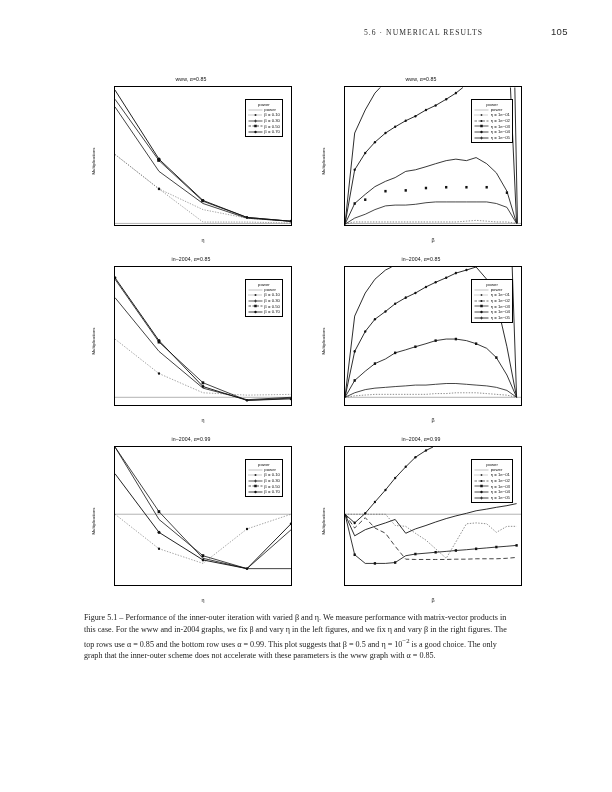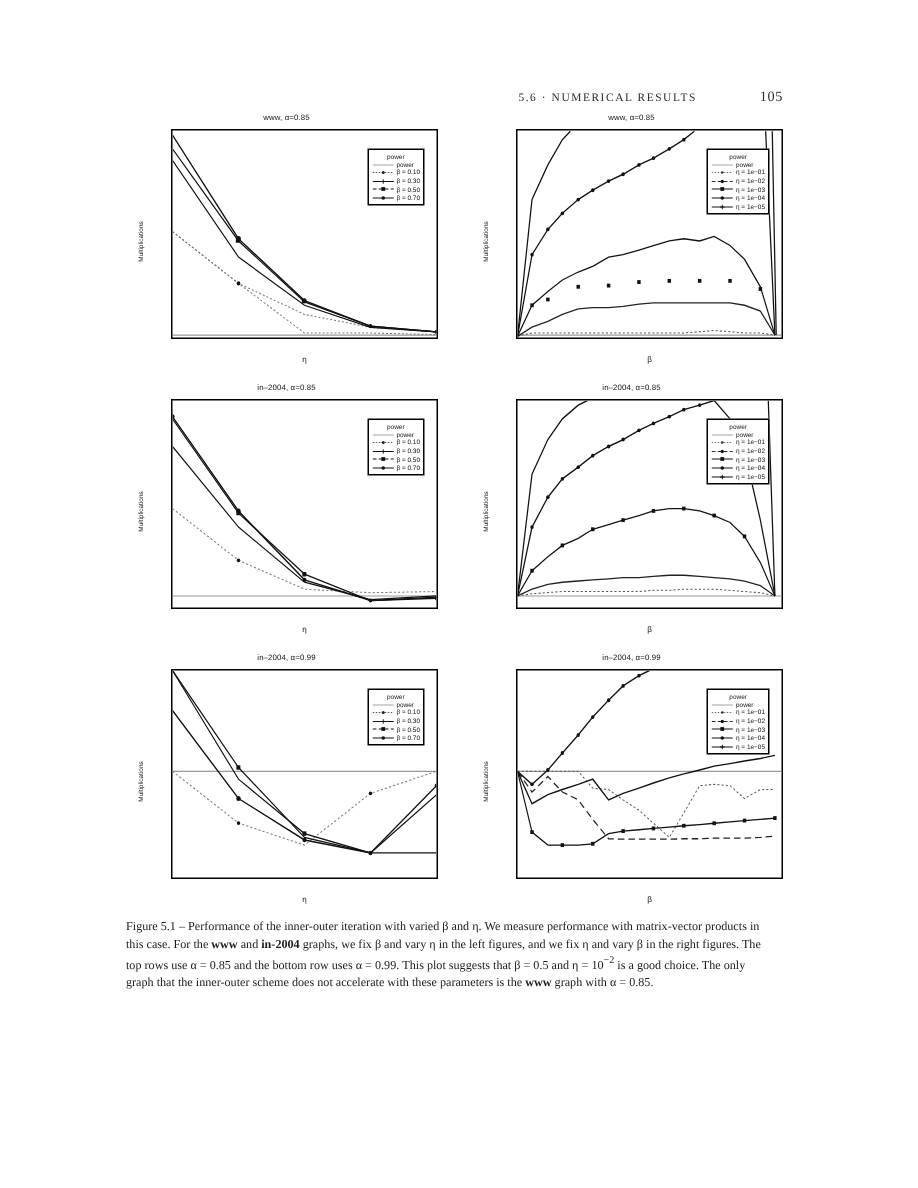--- a/index.html
+++ b/index.html
@@ -8,30 +8,30 @@
     background:#ffffff;
     font-family:"Liberation Serif", serif;
     color:#1a1a1a;
     position:relative;
     overflow:hidden;
   }
   .page { position:absolute; inset:0; }
 
   
   .header {
-    position:absolute; left:0; right:0; top:60px;
-    display:flex; align-items:flex-start; justify-content:flex-end;
-    padding-right:90px;
+    position:absolute; left:0; right:0; top:26px;
+    display:flex; align-items:flex-end; justify-content:flex-end;
+    padding-right:44px;
     font-size:7.6px; letter-spacing:1.05px;
     color:#2b2b2b;
   }
   .header .sec { text-transform:uppercase; font-variant:small-caps; }
   .header .pageno {
-    margin-left:42px; font-size:9.5px; letter-spacing:0.4px;
-    font-family:Liberation Serif, serif;
+    margin-left:68px; font-size:9.5px; letter-spacing:0.4px;
+    font-family:Liberation Sans, sans-serif;
   }
 
   
   .figure { position:absolute; left:84px; top:76px; width:444px; }
   .grid { display:flex; flex-direction:column; gap:11px; }
   .row { display:flex; gap:16px; }
 
   .panel { position:relative; width:214px; height:169px; }
   .panel .ptitle {
     position:absolute; top:0; left:0; right:0;
@@ -78,21 +78,21 @@
   .lg-left  { top:12px; right:8px; }
   .lg-right { top:12px; right:8px; }
 
   
   .caption {
     position:absolute; left:84px; top:612px; width:432px;
     font-size:8.1px; line-height:11.6px; text-align:left;
     color:#1a1a1a; font-family:"Liberation Serif", serif;
   }
   .caption .lead { }
-  .caption .bold { font-weight:bold; }
+  .caption .bold { font-weight:normal; }
 </style>
 </head>
 <body>
 
 <div class="page">
 
   <div class="header">
     <span class="sec">5.6 · Numerical Results</span>
     <span class="pageno">105</span>
   </div>

